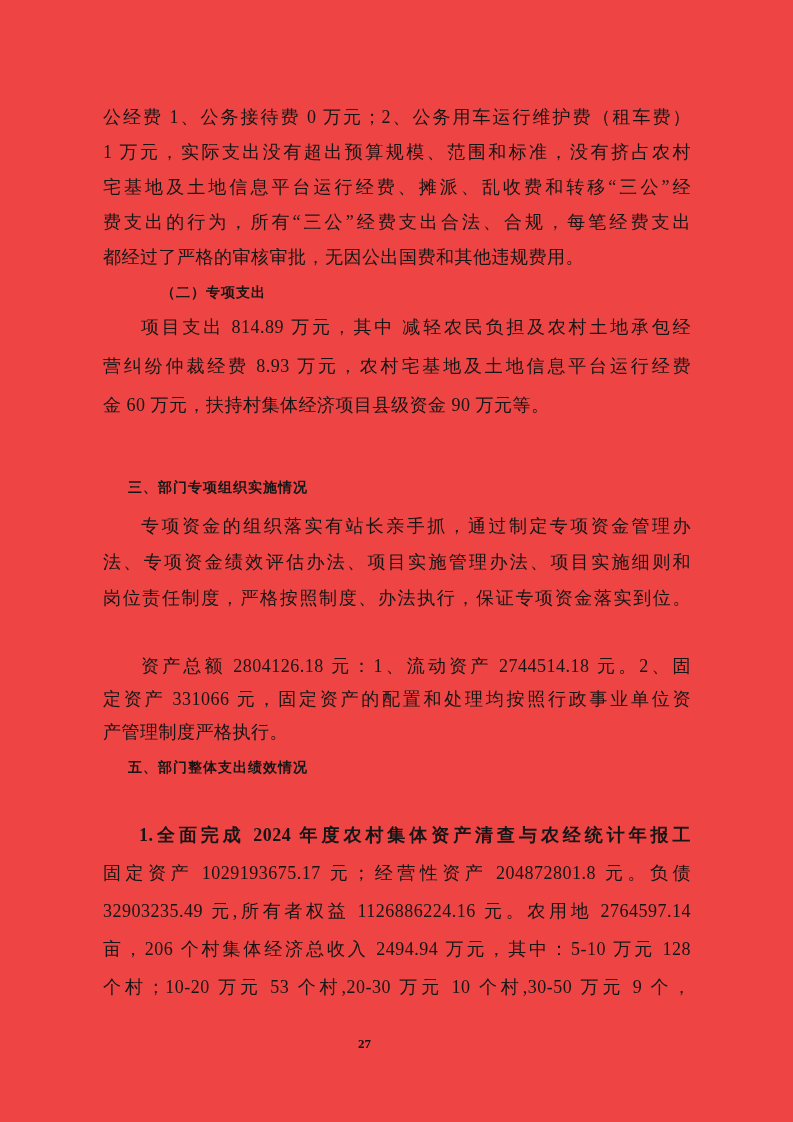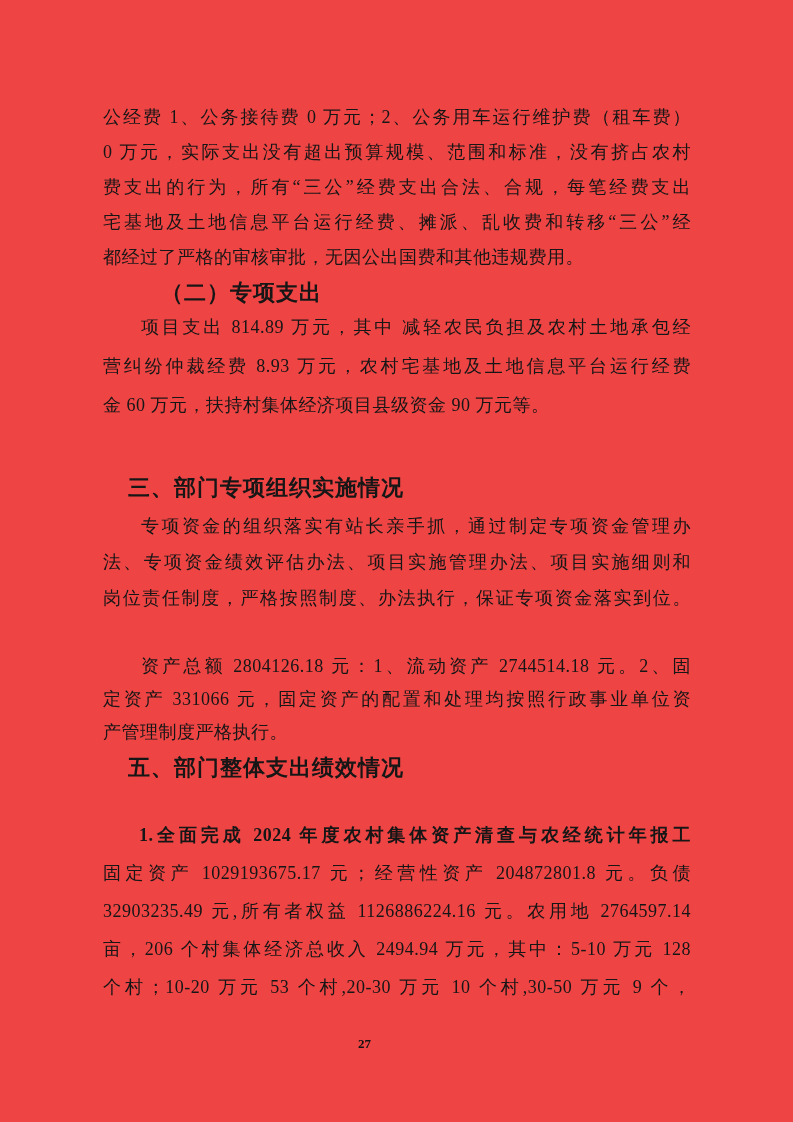--- a/index.html
+++ b/index.html
@@ -36,21 +36,21 @@
   }
   .p1 .line { --lh: 35px; }
   .p2 .line { --lh: 39px; }
   .p3 .line { --lh: 36px; }
   .p4 .line { --lh: 33px; }
   .p5 .line { --lh: 38px; }
   .indent2 { padding-left: 38px; }
   .indent-bold { padding-left: 36px; }
   .heading {
     font-weight: bold;
-    font-size: 22px;
+    font-size: 14px;
     line-height: 34px;
     white-space: nowrap;
     letter-spacing: 1px;
   }
   .heading.sub { padding-left: 58px; }
   .heading.num { padding-left: 25px; }
   .bold { font-weight: bold; }
   .page-number {
     position: absolute;
     left: 0;
@@ -62,23 +62,23 @@
     color: #111111;
   }
 </style>
 </head>
 <body>
 
 <div class="page">
 
   <div class="block p1" style="top:100px">
     <div class="line">公经费 1、公务接待费 0 万元；2、公务用车运行维护费（租车费）</div>
-    <div class="line">0 万元，实际支出没有超出预算规模、范围和标准，没有挤占农村</div>
+    <div class="line">1 万元，实际支出没有超出预算规模、范围和标准，没有挤占农村</div>
+    <div class="line">宅基地及土地信息平台运行经费、摊派、乱收费和转移“三公”经</div>
     <div class="line">费支出的行为，所有“三公”经费支出合法、合规，每笔经费支出</div>
-    <div class="line">宅基地及土地信息平台运行经费、摊派、乱收费和转移“三公”经</div>
     <div class="line last">都经过了严格的审核审批，无因公出国费和其他违规费用。</div>
   </div>
 
   <div class="block heading sub" style="top:276px">（二）专项支出</div>
 
   <div class="block p2" style="top:308px">
     <div class="line indent2">项目支出 814.89 万元，其中 减轻农民负担及农村土地承包经</div>
     <div class="line">营纠纷仲裁经费 8.93 万元，农村宅基地及土地信息平台运行经费</div>
     <div class="line last">金 60 万元，扶持村集体经济项目县级资金 90 万元等。</div>
   </div>

